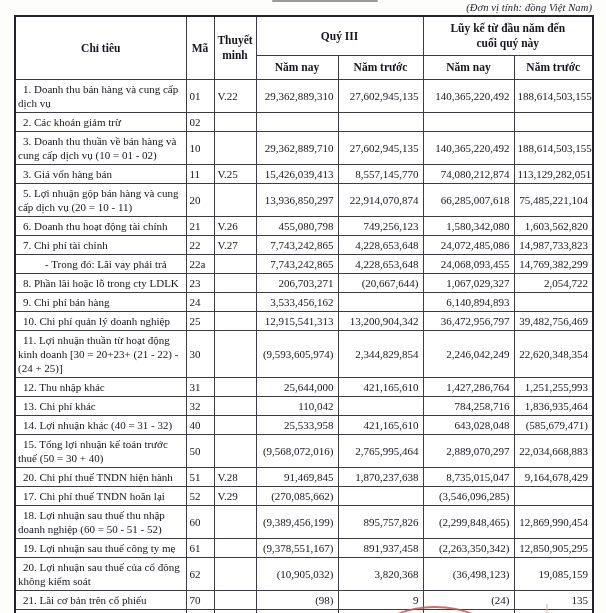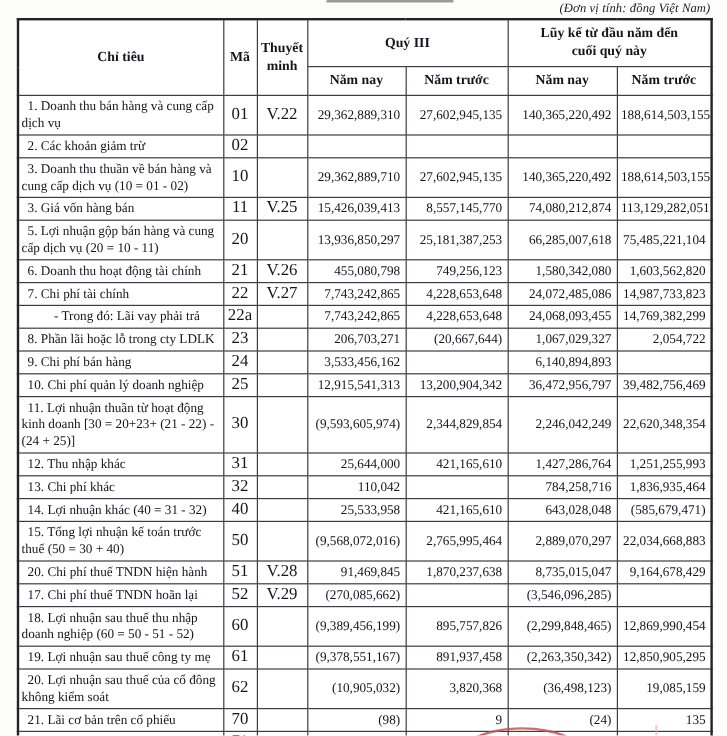--- a/index.html
+++ b/index.html
@@ -54,21 +54,21 @@
     padding:2px 3px;
     vertical-align:middle;
     overflow:hidden;
   }
   td.c-label{
     text-align:left;
     padding-left:2px;
     text-indent:5px;
   }
   td.c-label.indent{padding-left:24px;}
-  td.c-code, td.c-note{text-align:center;font-size:14px;}
+  td.c-code, td.c-note{font-size:11px;}
   td.num{text-align:right;padding-right:4px;white-space:nowrap;}
 
   .stamp-arc{
     position:absolute;
     left:381px;top:606px;
     width:104px;height:46px;
     border:2px solid rgba(199,85,85,.85);
     border-radius:50%;
     background:transparent;
   }
@@ -147,21 +147,21 @@
       <td class="num">15,426,039,413</td>
       <td class="num">8,557,145,770</td>
       <td class="num">74,080,212,874</td>
       <td class="num">113,129,282,051</td>
     </tr>
         <tr>
       <td class="c-label">5. Lợi nhuận gộp bán hàng và cung cấp dịch vụ (20 = 10 - 11)</td>
       <td class="c-code">20</td>
       <td class="c-note"></td>
       <td class="num">13,936,850,297</td>
-      <td class="num">25,181,387,253</td>
+      <td class="num">22,914,070,874</td>
       <td class="num">66,285,007,618</td>
       <td class="num">75,485,221,104</td>
     </tr>
         <tr>
       <td class="c-label">6. Doanh thu hoạt động tài chính</td>
       <td class="c-code">21</td>
       <td class="c-note">V.26</td>
       <td class="num">455,080,798</td>
       <td class="num">749,256,123</td>
       <td class="num">1,580,342,080</td>

